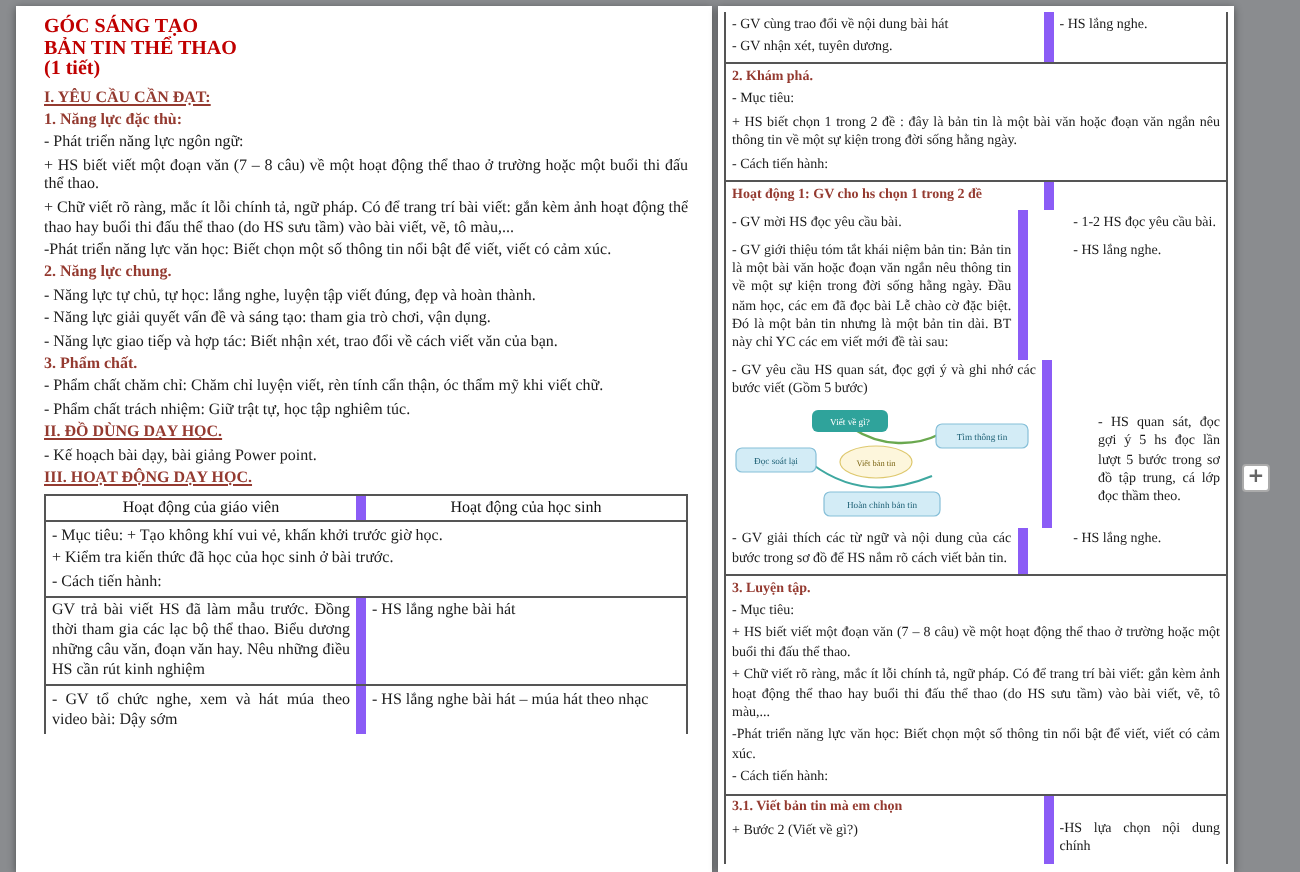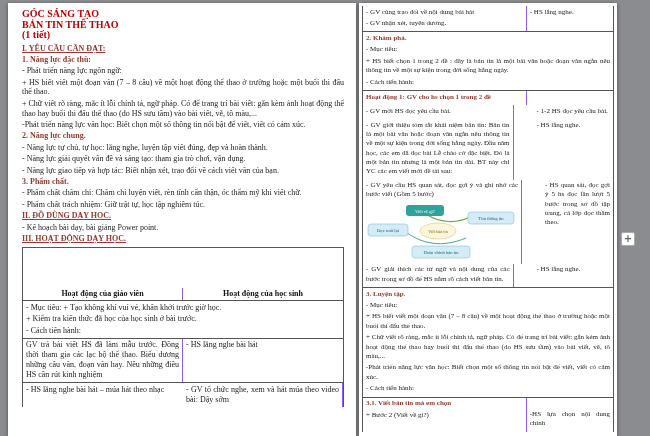--- a/index.html
+++ b/index.html
@@ -27,26 +27,26 @@
   #right-page .p { font-size:7px; line-height:9.3px; margin-bottom:2.2px; }
   .hd { color:#943a30; font-weight:bold; }
   .u  { text-decoration:underline; }
 
   .tbl { border:1px solid #555; border-bottom:none; margin-top:3px; }
   #right-page .tbl { margin-top:0; border-top:none; }
   .trow { display:flex; border-top:1px solid #555; }
   .tbl .trow:first-child { border-top:none; }
   .trow.nb { border-top:none;gap:20px; }
   .cell { padding:1.5px 3px 1px 3px; }
-  .lcell { border-right:1px solid #8b5cf6; }
+  .lcell { border-right:5px solid #8b5cf6; }
   .w50 { width:50%; } .w66 { width:65.5%; } .w34 { width:34.5%; } .merged { width:100%; }
-  .th { text-align:center; font-weight:bold; font-size:8px; line-height:10px; color:#111;margin-top:40px; }
+  .th { text-align:center; font-weight:normal; font-size:8px; line-height:10px; color:#111; }
 
   .diagram { display:block; margin:4px auto 3px auto; }
-  .hs3-offset { }
+  .hs3-offset { margin-top:26px; }
   .s31-offset { margin-top:11px; }
 
   .plus-btn {
     position:absolute; left:621px; top:232px;
     width:14px; height:14px;
     background:#ffffff; border:1px solid #ababab; border-radius:2px;
     font:bold 10px/12px "DejaVu Sans", sans-serif;
     color:#666; text-align:center; cursor:pointer;
   }
 </style>
@@ -91,25 +91,25 @@
     </div>
     <div class="trow">
       <div class="cell lcell w50">
         <div class="p">GV trả bài viết HS đã làm mẫu trước. Đồng thời tham gia các lạc bộ thể thao. Biểu dương những câu văn, đoạn văn hay. Nêu những điều HS cần rút kinh nghiệm</div>
       </div>
       <div class="cell w50">
         <div class="p">- HS lắng nghe bài hát</div>
       </div>
     </div>
     <div class="trow">
+      <div class="cell lcell w50">
+        <div class="p">- GV tổ chức nghe, xem và hát múa theo video bài: Dậy sớm</div>
+      </div>
       <div class="cell w50">
         <div class="p">- HS lắng nghe bài hát – múa hát theo nhạc</div>
-      </div>
-      <div class="cell lcell w50">
-        <div class="p">- GV tổ chức nghe, xem và hát múa theo video bài: Dậy sớm</div>
       </div>
     </div>
   </div>
 </div>
 
 <div class="page" id="right-page">
   <div class="tbl">
 
     <div class="trow">
       <div class="cell lcell w66">

